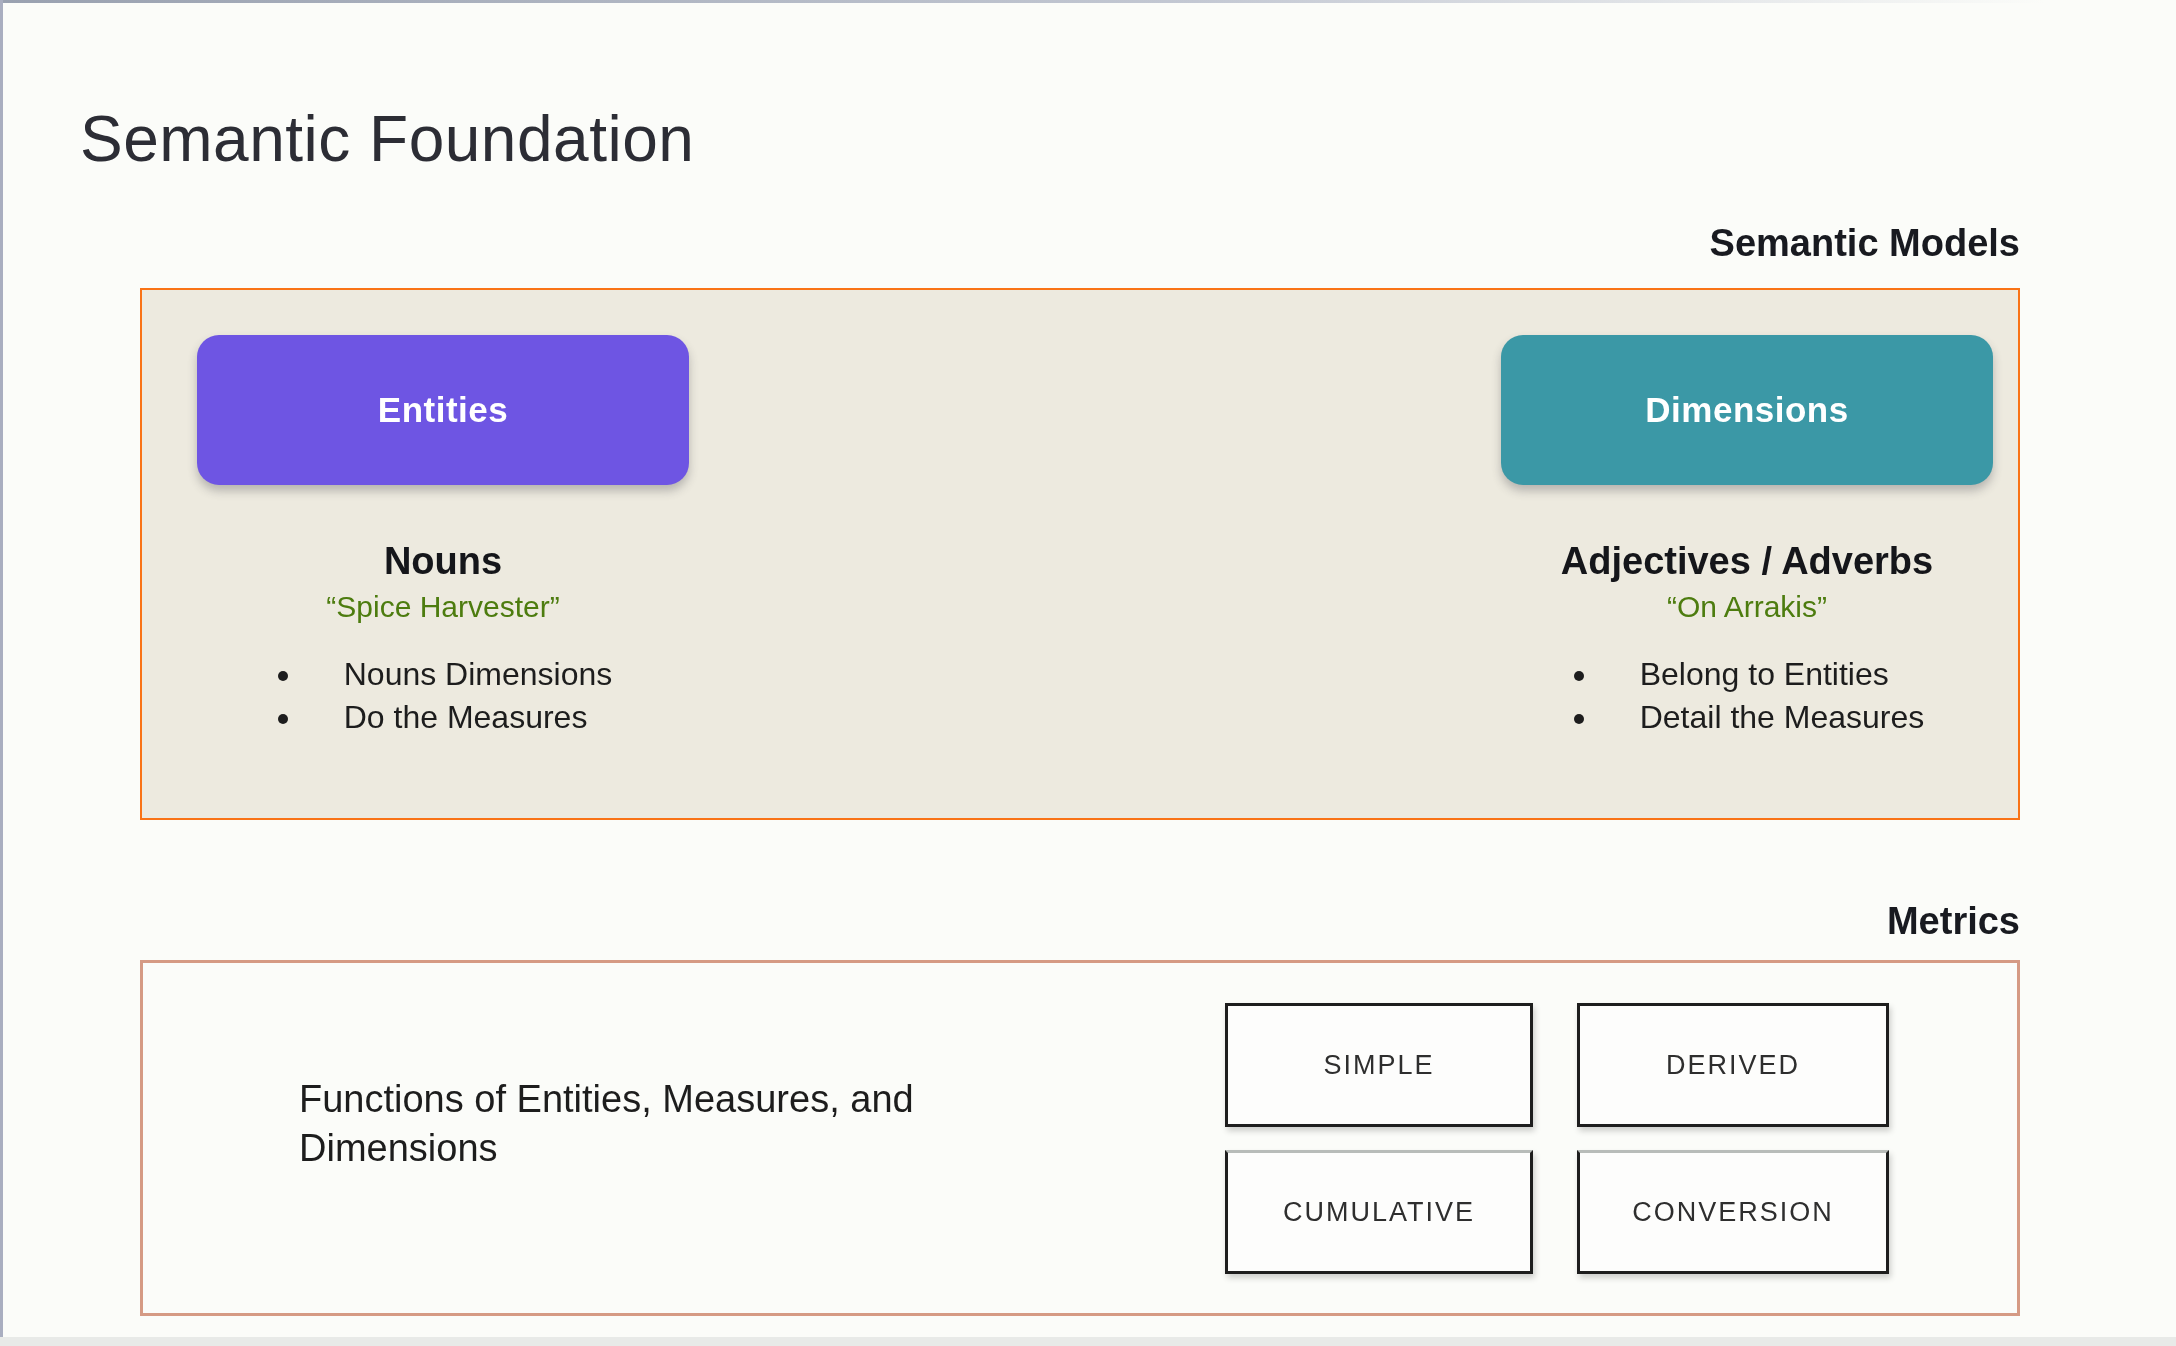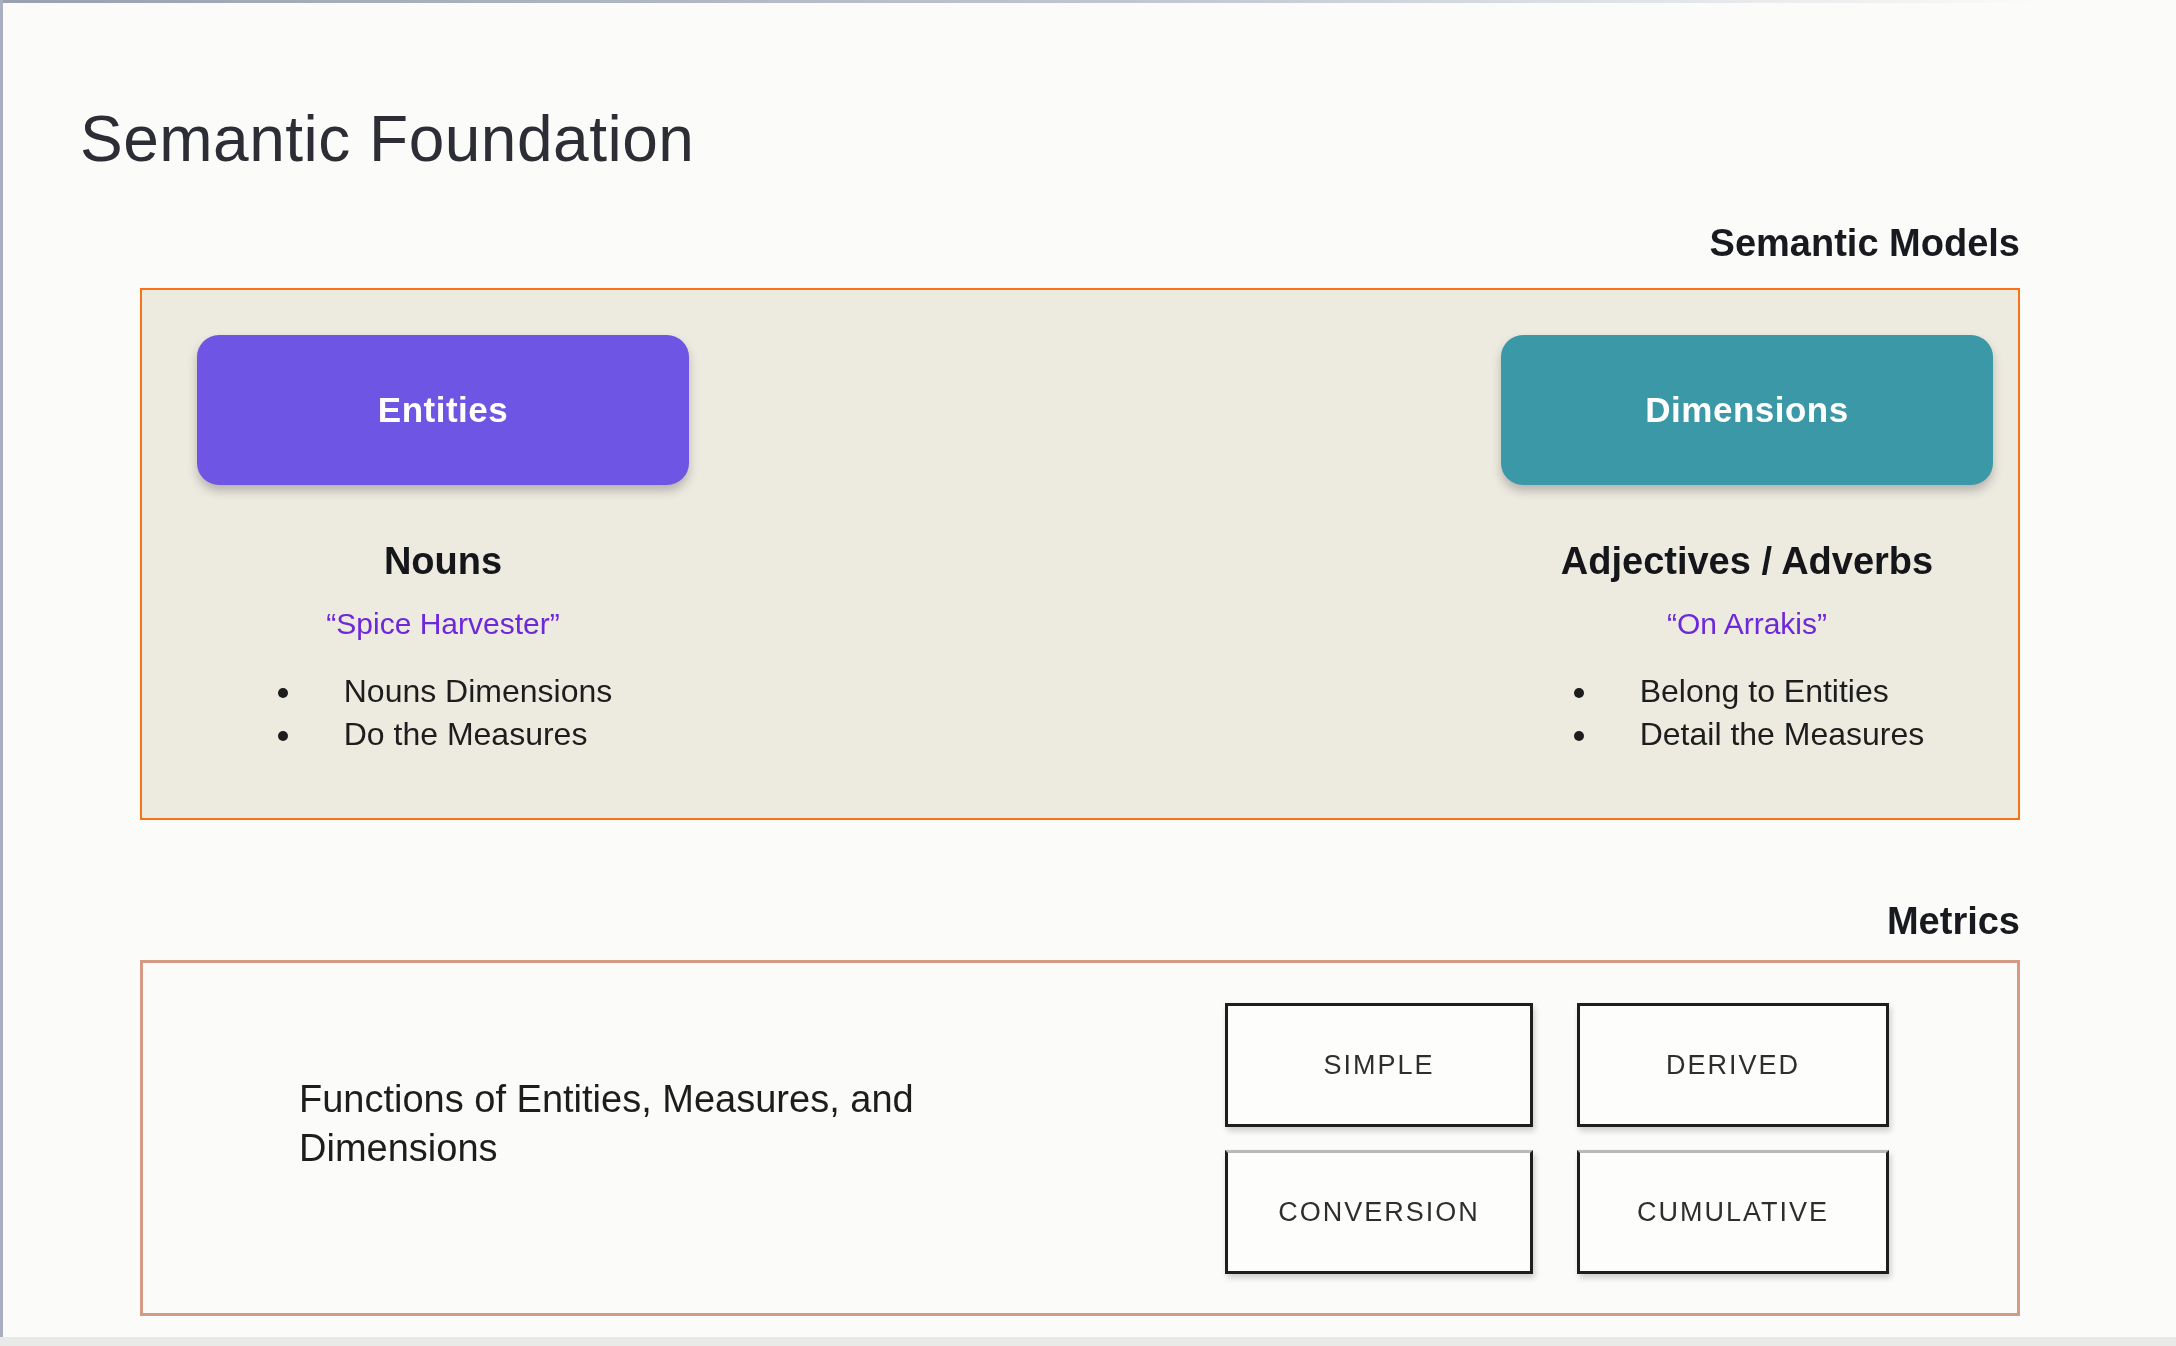--- a/index.html
+++ b/index.html
@@ -37,21 +37,21 @@
     height:150px;border-radius:22px;
     display:flex;align-items:center;justify-content:center;
     color:#ffffff;font-size:35px;font-weight:700;letter-spacing:0.5px;
     box-shadow:0 6px 10px rgba(60,60,70,0.30);
   }
   .btn-entities{background:#6e55e3;}
   .btn-measures{background:#4d5b6e;}
   .btn-dimensions{background:#3b98a6;}
 
   .model-heading{margin-top:53px;font-size:38px;font-weight:700;color:#15161a;line-height:1.25;}
-  .model-quote{margin-top:19px;font-size:30px;color:#6d28d9;line-height:1.25;}
+  .model-quote{margin-top:2px;font-size:30px;color:#4d7c0f;line-height:1.25;}
   .model-bullets{
     display:inline-block;text-align:left;
     margin:28px 0 0 0;padding-left:30px;
     font-size:32px;color:#1d1d1d;line-height:1.35;
   }
   .model-bullets li{padding-left:40px;}
   .model-bullets.narrow{max-width:330px;}
 
   .metrics-panel{
     position:absolute;left:140px;top:960px;width:1880px;height:356px;
@@ -115,19 +115,19 @@
 <div class="metrics-panel">
   <div class="metrics-desc">Functions of Entities, Measures, and Dimensions</div>
   <div class="types-grid">
     <div class="type-box">
       <span class="type-label">SIMPLE</span>
     </div>
     <div class="type-box">
       <span class="type-label">DERIVED</span>
     </div>
     <div class="type-box row2">
-      <span class="type-label">CONVERSION</span>
+      <span class="type-label">CUMULATIVE</span>
     </div>
     <div class="type-box row2">
-      <span class="type-label">CUMULATIVE</span>
+      <span class="type-label">CONVERSION</span>
     </div>
   </div>
 </div>
 
 </body></html>

